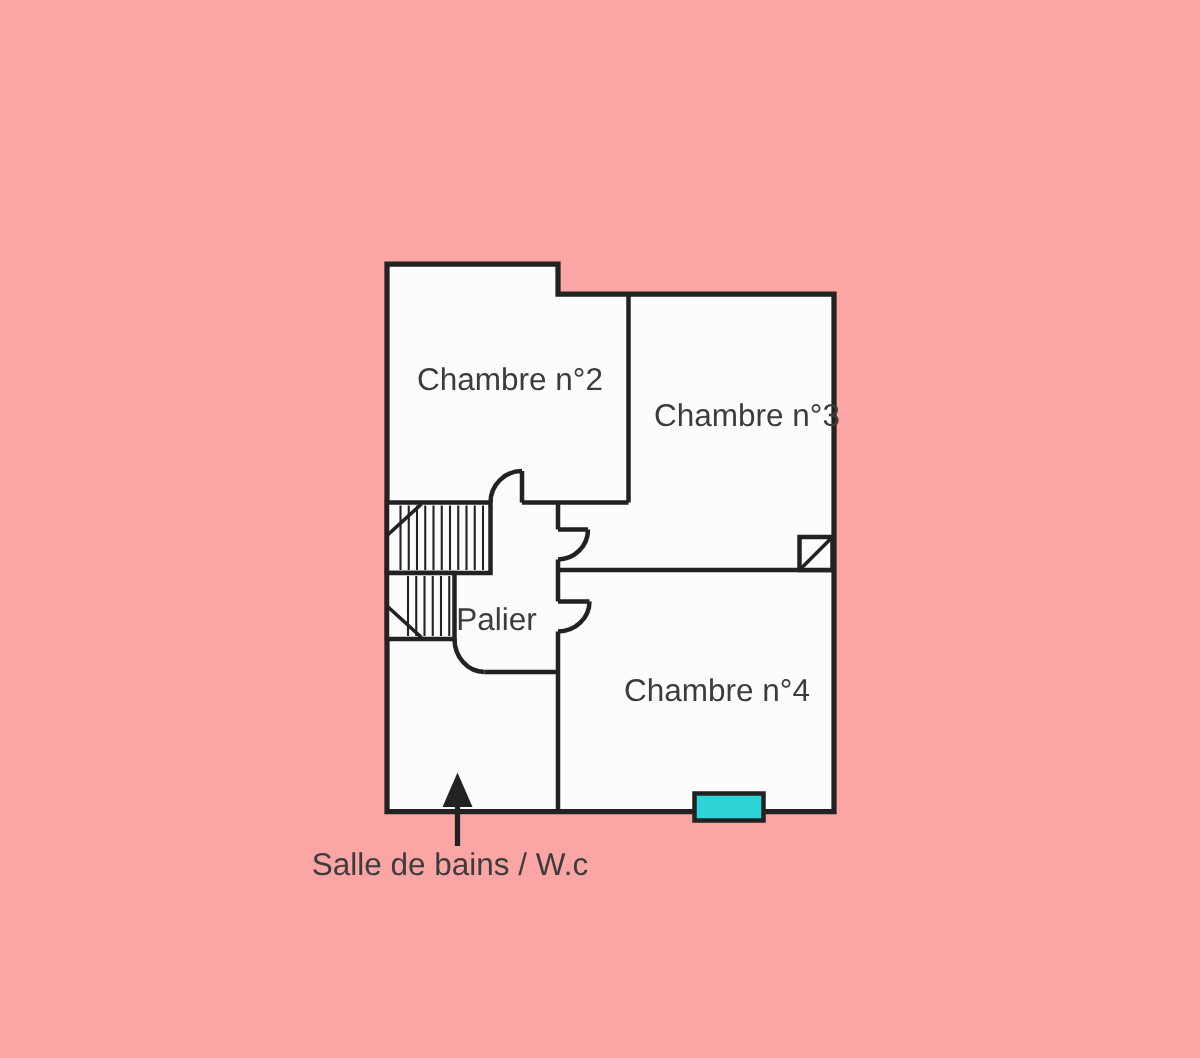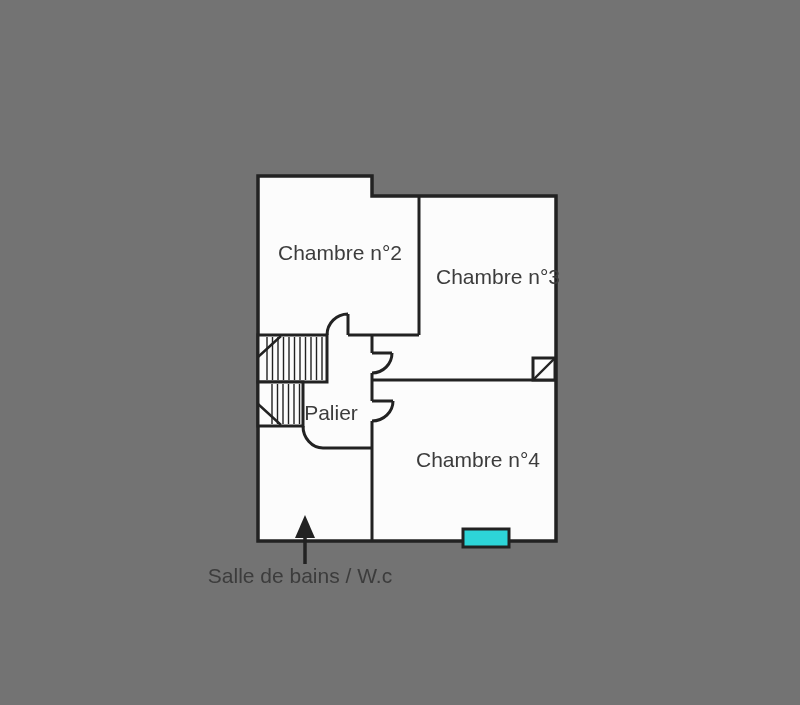--- a/index.html
+++ b/index.html
@@ -5,21 +5,21 @@
   html, body {
     margin: 0;
     padding: 0;
     background: #f8f8f8;
     font-family: "Liberation Sans", sans-serif;
   }
   .page {
     position: relative;
     width: 800px;
     height: 705px;
-    background: #737373;
+    background: #fca5a5;
     overflow: hidden;
   }
   svg { display: block; }
   .room-label {
     font-family: "Liberation Sans", sans-serif;
     font-size: 21px;
     fill: #3c3c3c;
   }
   .caption-label {
     font-family: "Liberation Sans", sans-serif;

